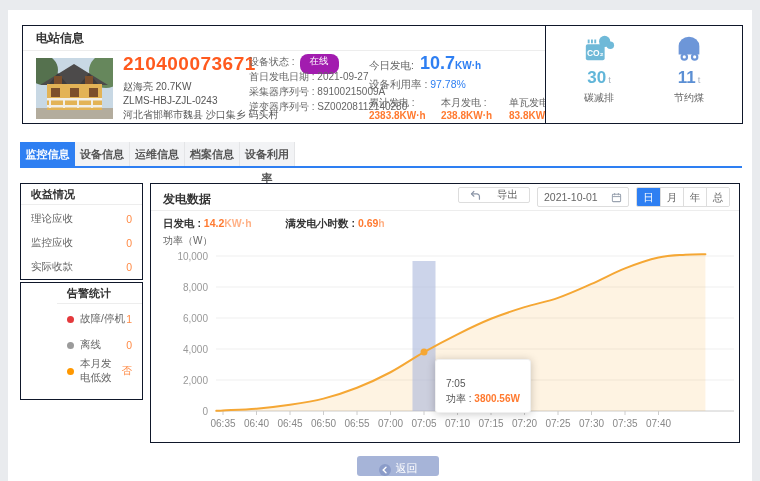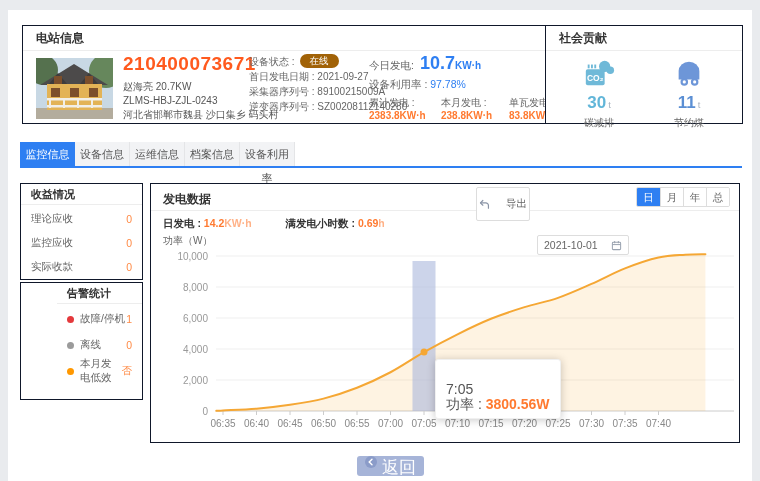--- a/index.html
+++ b/index.html
@@ -11,76 +11,76 @@
   .panel-h { height:25px; line-height:25px; padding-left:13px; font-size:12px; font-weight:bold; color:#333; border-bottom:1px solid #ededed; }
   
   #station-panel { left:22px; top:25px; width:526px; height:99px; }
   #station-photo { position:absolute; left:13px; top:32px; width:77px; height:61px; overflow:hidden; }
   .col1 { position:absolute; left:100px; top:27px; white-space:nowrap; }
   .station-id { font-size:19px; font-weight:bold; letter-spacing:0.5px; line-height:22px; }
   .col1 .line { font-size:10px; color:#555; line-height:14px; margin-top:0; }
   .col1 .line.first { margin-top:5px; }
   .col2 { position:absolute; left:226px; top:28px; white-space:nowrap; }
   .col2 .row { font-size:10px; color:#666; height:15px; line-height:15px; }
-  .badge { display:inline-block; margin-left:5px; padding:0 10px; height:14px; line-height:14px; background:#a16207; color:#fff; font-size:9.5px; border-radius:8px; vertical-align:1px; }
+  .badge { display:inline-block; margin-left:5px; padding:0 10px; height:20px; line-height:14px; background:#a21caf; color:#fff; font-size:9.5px; border-radius:8px; vertical-align:1px; }
   .col3 { position:absolute; left:346px; top:26px; white-space:nowrap; }
   .col3 .r1 { height:22px; line-height:22px; font-size:10.5px; color:#666; }
   .big-val { font-size:18px; font-weight:bold; color:#2e7ff2; margin-left:6px; }
   .big-unit { font-size:10px; font-weight:bold; color:#2e7ff2; }
   .col3 .r2 { height:16px; line-height:16px; font-size:10.5px; color:#666; margin-top:2px; }
   .blue-val { color:#2e7ff2; }
   .stats-row { display:flex; margin-top:4px; }
   .stat { width:72px; }
   .stat:nth-child(2){ width:68px; }
   .stat .lab { font-size:10px; color:#666; line-height:13px; white-space:nowrap; }
   .stat .val { font-size:10px; font-weight:bold; color:#ff7a30; line-height:14px; white-space:nowrap; }
   
   #social-panel { left:545px; top:25px; width:198px; height:99px; }
   .social-items { display:flex; justify-content:space-around; padding:6px 8px 0 8px; }
   .social-item { width:56px; text-align:center; }
   .social-item .num { font-size:17px; font-weight:bold; line-height:20px; }
   .social-item .unit { font-size:9.5px; color:#aab4c0; font-weight:normal; margin-left:2px; }
   .social-item .lab { font-size:10px; color:#666; margin-top:1px; }
   
-  #tab-strip { position:absolute; left:20px; top:142px; width:722px; height:26px; }
+  #tab-strip { position:absolute; left:20px; top:142px; width:722px; height:26px;font-weight:bold; }
   #tab-strip .tabs { display:flex; height:24px; }
   .tab { width:55px; height:24px; line-height:24px; text-align:center; font-size:11px; color:#555; background:#f2f3f5; border-right:1px solid #e4e5e7; cursor:pointer; }
   .tab.active { background:#2e7ff2; color:#fff; border-right:none; }
   #tab-underline { position:absolute; left:0; bottom:0; width:100%; height:2px; background:#2e7ff2; }
   
   #income-panel { left:20px; top:183px; width:123px; height:97px; }
   #alarm-panel { left:20px; top:282px; width:123px; height:118px;padding-left:36px; }
   .side-h { height:21px; line-height:21px; padding-left:10px; font-size:11px; font-weight:bold; color:#333; border-bottom:1px solid #ededed; }
   .side-rows { padding:2px 10px 0 10px; }
   .side-row { display:flex; justify-content:space-between; align-items:center; height:24px; font-size:10.5px; color:#666; }
   #alarm-panel .side-row { height:26px; }
   .side-row .v { color:#ff8a45; }
   .dot { display:inline-block; width:7px; height:7px; border-radius:50%; margin-right:6px; vertical-align:-0.5px; }
   .dot-label { flex:1; }
   
   #chart-panel { left:150px; top:183px; width:590px; height:260px; }
   #chart-title { position:absolute; left:12px; top:7px; font-size:12px; font-weight:bold; color:#333; }
   #chart-head { position:absolute; left:0; top:0; width:100%; height:27px; border-bottom:1px solid #ededed; }
   #toolbar { position:absolute; right:9px; top:3px; display:flex; gap:7px; }
-  .tool-btn { height:34px; padding:0 2px; border:1px solid #ddd; border-radius:2px; background:#fff; font-size:10.5px; color:#666; display:flex; align-items:center; gap:16px; cursor:pointer; }
-  #date-box { width:92px; height:20px; border:1px solid #ddd; border-radius:2px; font-size:10.5px; color:#666; display:flex; align-items:center; padding:0 6px; justify-content:space-between; cursor:pointer;margin-top:48px; }
+  .tool-btn { height:16px; padding:0 11px; border:1px solid #ddd; border-radius:2px; background:#fff; font-size:10.5px; color:#666; display:flex; align-items:center; gap:16px; cursor:pointer; }
+  #date-box { width:92px; height:20px; border:1px solid #ddd; border-radius:2px; font-size:10.5px; color:#666; display:flex; align-items:center; padding:0 6px; justify-content:space-between; cursor:pointer; }
   #seg-group { display:flex; border:1px solid #ddd; border-radius:2px; overflow:hidden; height:20px; }
   .seg { width:23px; height:100%; line-height:19px; text-align:center; font-size:10.5px; color:#666; background:#fff; border-left:1px solid #ddd; cursor:pointer; }
   .seg:first-child { border-left:none; }
   .seg.active { background:#2e7ff2; color:#fff; }
   #info-line { position:absolute; left:12px; top:33px; font-size:10.5px; color:#333; font-weight:bold; }
   #info-line .oval { color:#ff7a30; }
   #info-line .ounit { color:#ffb288; font-weight:bold; }
   #info-line .gap { display:inline-block; width:28px; }
   #y-title { position:absolute; left:12px; top:50px; font-size:10px; color:#666; font-weight:normal; }
   #chart-svg { position:absolute; left:0; top:62px; }
-  #chart-tooltip { position:absolute; background:#fff; border:1px solid #f0f0f0; border-radius:3px; box-shadow:0 1px 8px rgba(0,0,0,0.22); padding:22px 10px 6px 10px; font-size:14px; color:#555; line-height:15px; white-space:nowrap; z-index:5; }
+  #chart-tooltip { position:absolute; background:#fff; border:1px solid #f0f0f0; border-radius:3px; box-shadow:0 1px 8px rgba(0,0,0,0.22); padding:16px 10px 6px 10px; font-size:10px; color:#555; line-height:15px; white-space:nowrap; z-index:5; }
   #chart-tooltip .tval { color:#ff7a30; font-weight:bold; }
   
-  #back-button { position:absolute; left:357px; top:456px; width:67px; height:20px; background:#a6b4d8; border-radius:3px; color:#fff; font-size:17px; display:flex; align-items:flex-start; justify-content:center; gap:5px; cursor:pointer; }
+  #back-button { position:absolute; left:357px; top:456px; width:82px; height:20px; background:#a6b4d8; border-radius:3px; color:#fff; font-size:11px; display:flex; align-items:flex-end; justify-content:center; gap:5px; cursor:pointer; }
   #back-button .circ { width:12px; height:12px; border-radius:50%; background:#8b9cc9; display:flex; align-items:center; justify-content:center; }
   svg text { font-family:"Liberation Sans","DejaVu Sans",sans-serif; }
 </style>
 </head>
 <body>
 
 <div id="screen">
   <div id="sheet"></div>
 
   <div class="panel" id="station-panel">
@@ -134,21 +134,20 @@
         </div>
         <div class="stat">
           <div class="lab">单瓦发电 :</div>
           <div class="val">83.8KW·h</div>
         </div>
       </div>
     </div>
   </div>
 
   <div class="panel" id="social-panel">
-    <div class="panel-h">社会贡献</div>
     <div class="social-items">
       <div class="social-item">
         <svg width="32" height="32" viewBox="0 0 34 34">
           <g fill="#6fb9d8">
             <rect x="5" y="8" width="2" height="4"></rect>
               <rect x="8.5" y="8" width="2" height="4"></rect>
               <rect x="12" y="8" width="2" height="4"></rect>
             <circle cx="23" cy="10" r="6"></circle>
               <circle cx="29" cy="14" r="4"></circle>
             <rect x="3" y="13" width="20" height="17" rx="2"></rect>

